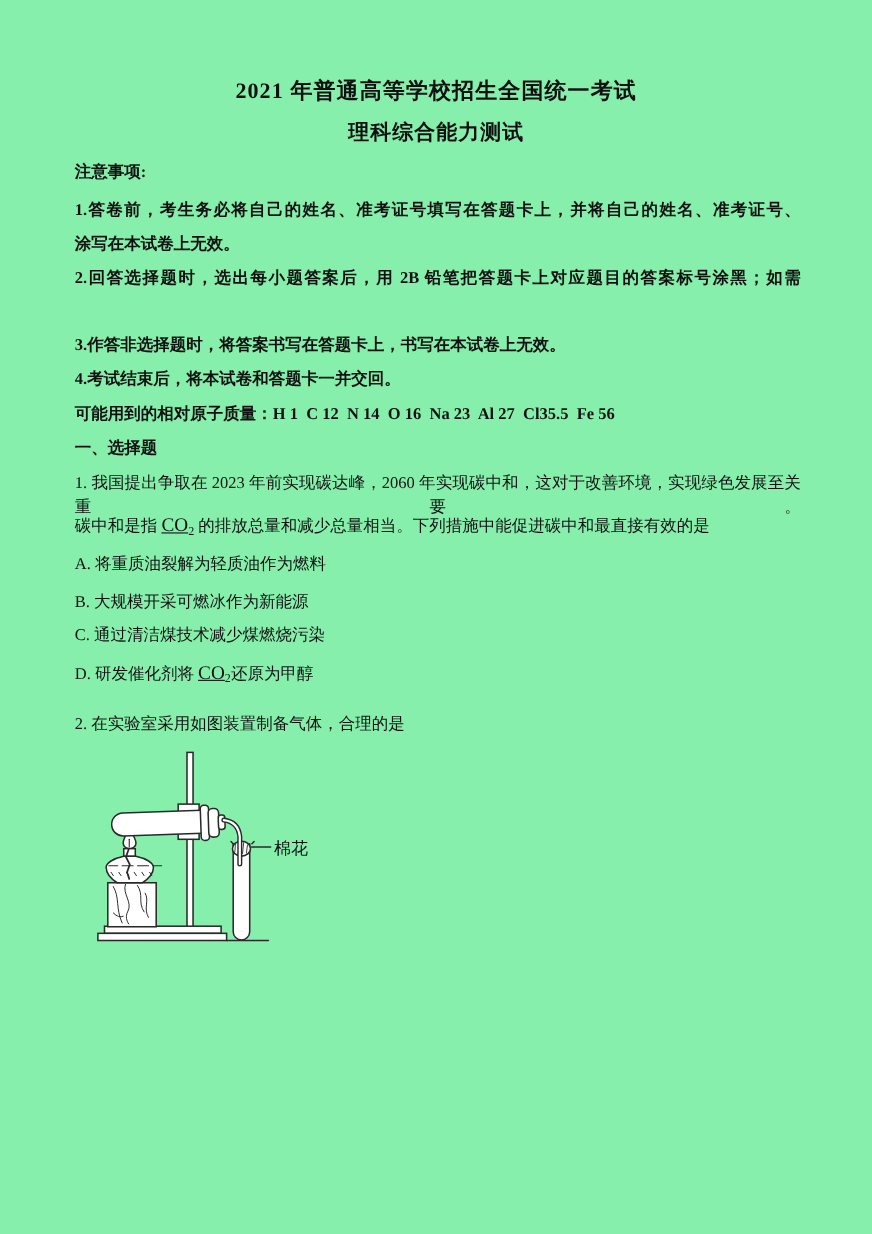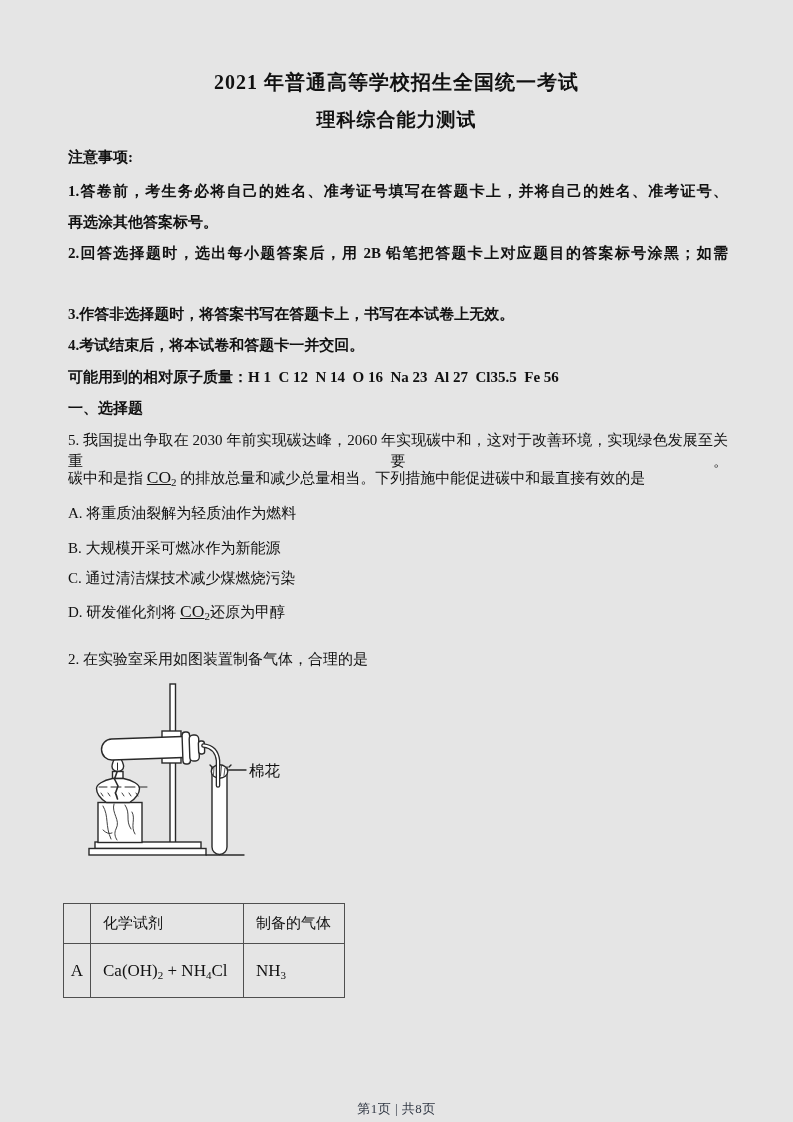--- a/index.html
+++ b/index.html
@@ -1,21 +1,21 @@
 <!DOCTYPE html>
 <html style="--ink: #111111; --footer_ink: #333a46; --table_border: #4f4f4f; --diagram_ink: #2a2a2a;"><head>
 <meta charset="utf-8">
 <style>
   html,body{margin:0;padding:0;}
   body{
     width:793px;height:1122px;background:#ffffff;
     font-family:"Liberation Serif","DejaVu Serif",serif;
     color:var(--ink,#111);
   }
-  .page{position:relative;width:793px;height:1122px;background:#e5e5e5;overflow:hidden;}
+  .page{position:relative;width:793px;height:1122px;background:#86efac;overflow:hidden;}
   .ttl{position:absolute;left:0;width:793px;text-align:center;font-weight:bold;letter-spacing:1px;}
   .ttl1{top:69px;font-size:20px;}
   .ttl2{top:107px;font-size:19px;text-align:center;}
   .line{position:absolute;left:68px;width:660px;font-size:15px;line-height:21px;white-space:pre-wrap;}
   .b{font-weight:bold;}
   .stretch{text-align:justify;text-align-last:justify;}
   .q{font-size:15px;}
   .formula{font-family:"Liberation Serif","DejaVu Serif",serif;font-size:17.5px;text-decoration:underline;}
   sub{font-size:11px;line-height:0;vertical-align:-3px;}
   
@@ -40,28 +40,28 @@
 </head>
 <body>
 
 <div class="page">
 
   <div class="ttl ttl1">2021 年普通高等学校招生全国统一考试</div>
   <div class="ttl ttl2">理科综合能力测试</div>
 
   <div class="line b" style="top:147px">注意事项:</div>
   <div class="line b stretch" style="top:181px">1.答卷前，考生务必将自己的姓名、准考证号填写在答题卡上，并将自己的姓名、准考证号、</div>
-  <div class="line b" style="top:212px">再选涂其他答案标号。</div>
+  <div class="line b" style="top:212px">涂写在本试卷上无效。</div>
   <div class="line b stretch" style="top:243px">2.回答选择题时，选出每小题答案后，用 2B 铅笔把答题卡上对应题目的答案标号涂黑；如需</div>
   <div class="line b" style="top:304px">3.作答非选择题时，将答案书写在答题卡上，书写在本试卷上无效。</div>
   <div class="line b" style="top:335px">4.考试结束后，将本试卷和答题卡一并交回。</div>
   <div class="line b" style="top:367px">可能用到的相对原子质量：H 1  C 12  N 14  O 16  Na 23  Al 27  Cl35.5  Fe 56</div>
   <div class="line b" style="top:398px">一、选择题</div>
 
-  <div class="line q stretch" style="top:430px">5. 我国提出争取在 2030 年前实现碳达峰，2060 年实现碳中和，这对于改善环境，实现绿色发展至关重要。</div>
+  <div class="line q stretch" style="top:430px">1. 我国提出争取在 2023 年前实现碳达峰，2060 年实现碳中和，这对于改善环境，实现绿色发展至关重要。</div>
   <div class="line q" style="top:467px"><span>碳中和是指 </span><span class="formula"><span>CO</span><sub>2</sub></span><span> 的排放总量和减少总量相当。下列措施中能促进碳中和最直接有效的是</span></div>
 
   <div class="line q" style="top:503px">A. 将重质油裂解为轻质油作为燃料</div>
   <div class="line q" style="top:538px">B. 大规模开采可燃冰作为新能源</div>
   <div class="line q" style="top:568px">C. 通过清洁煤技术减少煤燃烧污染</div>
   <div class="line q" style="top:601px"><span>D. 研发催化剂将 </span><span class="formula"><span>CO</span><sub>2</sub></span><span>还原为甲醇</span></div>
 
   <div class="line q" style="top:649px">2. 在实验室采用如图装置制备气体，合理的是</div>
 
   <svg class="diagram" viewBox="0 0 235 195">
@@ -114,30 +114,15 @@
       <g>
         <path d="M133.5,73.5 q13,1.5 14.5,15 l0,25" stroke="#2a2a2a" stroke-width="4.6"></path>
         <path d="M133.5,73.5 q13,1.5 14.5,15 l0,25" stroke="#ffffff" stroke-width="2"></path>
       </g>
 
       <line x1="158.5" y1="98" x2="176" y2="98"></line>
       <text x="179" y="104" font-size="15.5" fill="#111" stroke="none" font-weight="500">棉花</text>
     </g>
   </svg>
 
-  <table class="gas">
-    <tbody>
-        <tr class="hd">
-      <td class="c0"></td>
-      <td class="c1">化学试剂</td>
-      <td class="c2">制备的气体</td>
-    </tr>
-    <tr class="bd">
-      <td class="c0">A</td>
-      <td class="c1"><span>Ca(OH)</span><sub>2</sub><span> + NH</span><sub>4</sub><span>Cl</span></td>
-      <td class="c2"><span>NH</span><sub>3</sub></td>
-    </tr>
-  </tbody>
-    </table>
 
-  <div class="footer">第1页 | 共8页</div>
 
 </div>
 
 </body></html>

